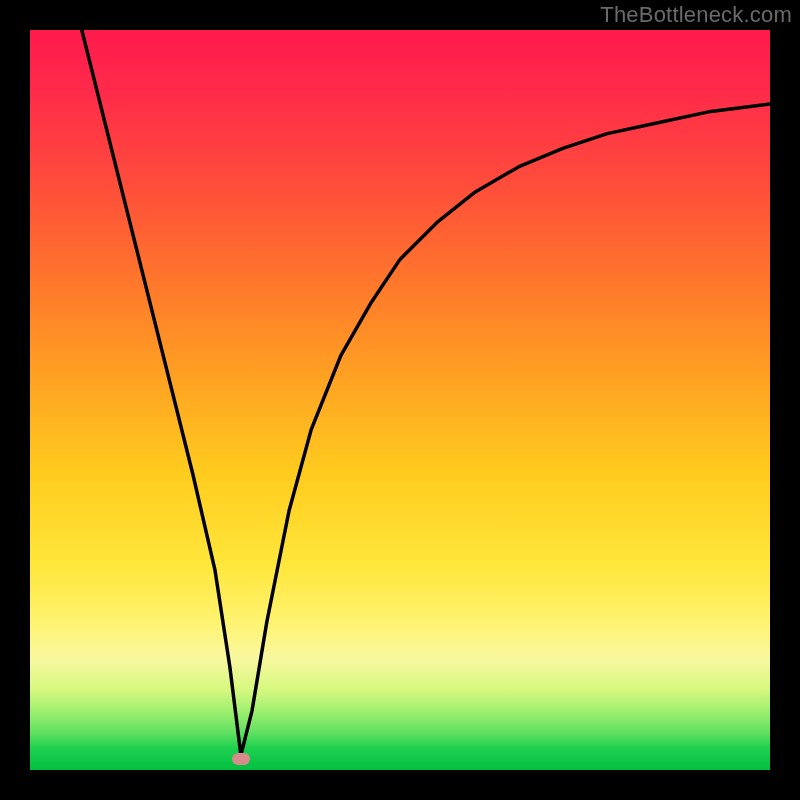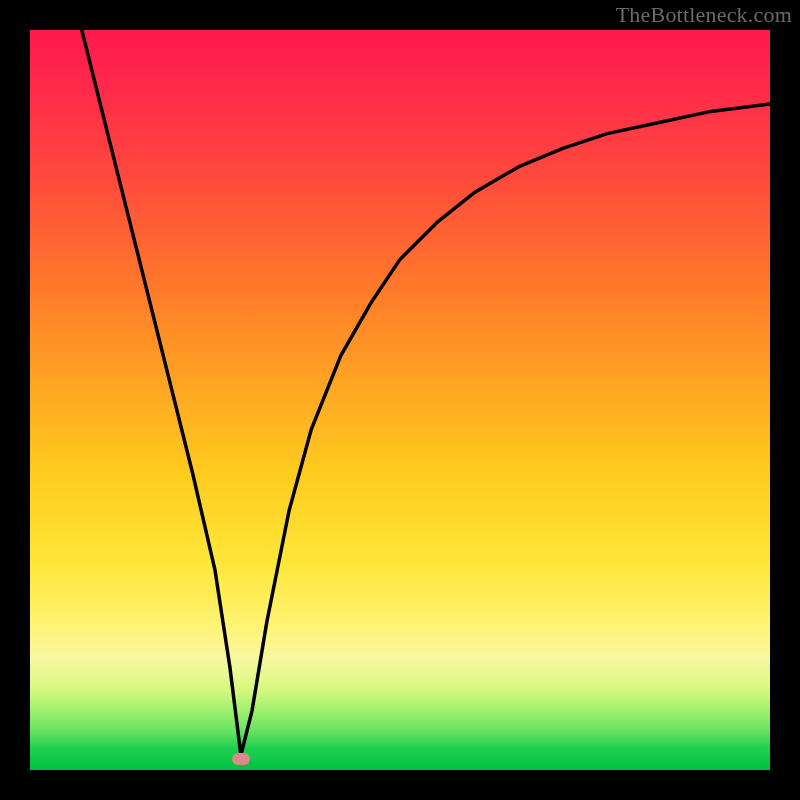--- a/index.html
+++ b/index.html
@@ -9,21 +9,20 @@
     height: 800px;
     background: #000;
     overflow: hidden;
     font-family: Arial, Helvetica, sans-serif;
   }
   .frame {
     position: relative;
     width: 800px;
     height: 800px;
     background: #000;
-    font-family: Liberation Serif, serif;
   }
   .plot-area {
     position: absolute;
     left: 30px;
     top: 30px;
     width: 740px;
     height: 740px;
     
     background: linear-gradient(
       to bottom,

